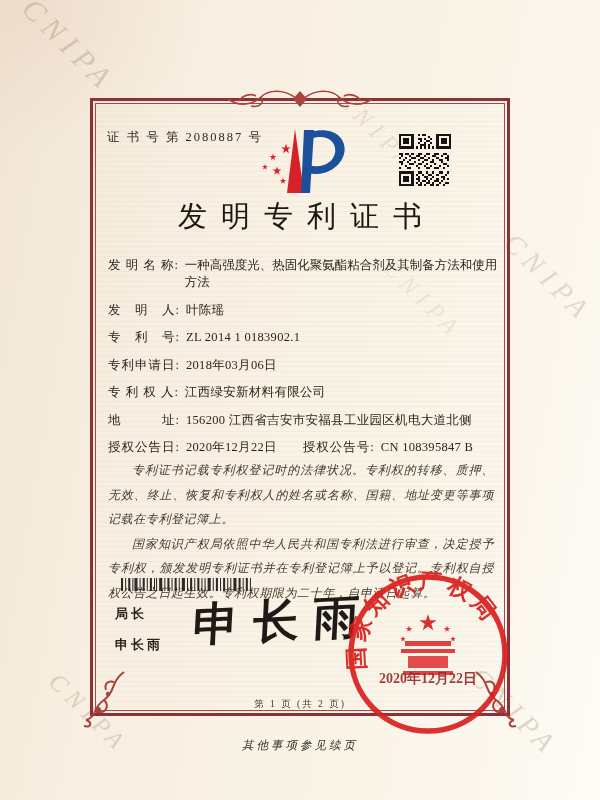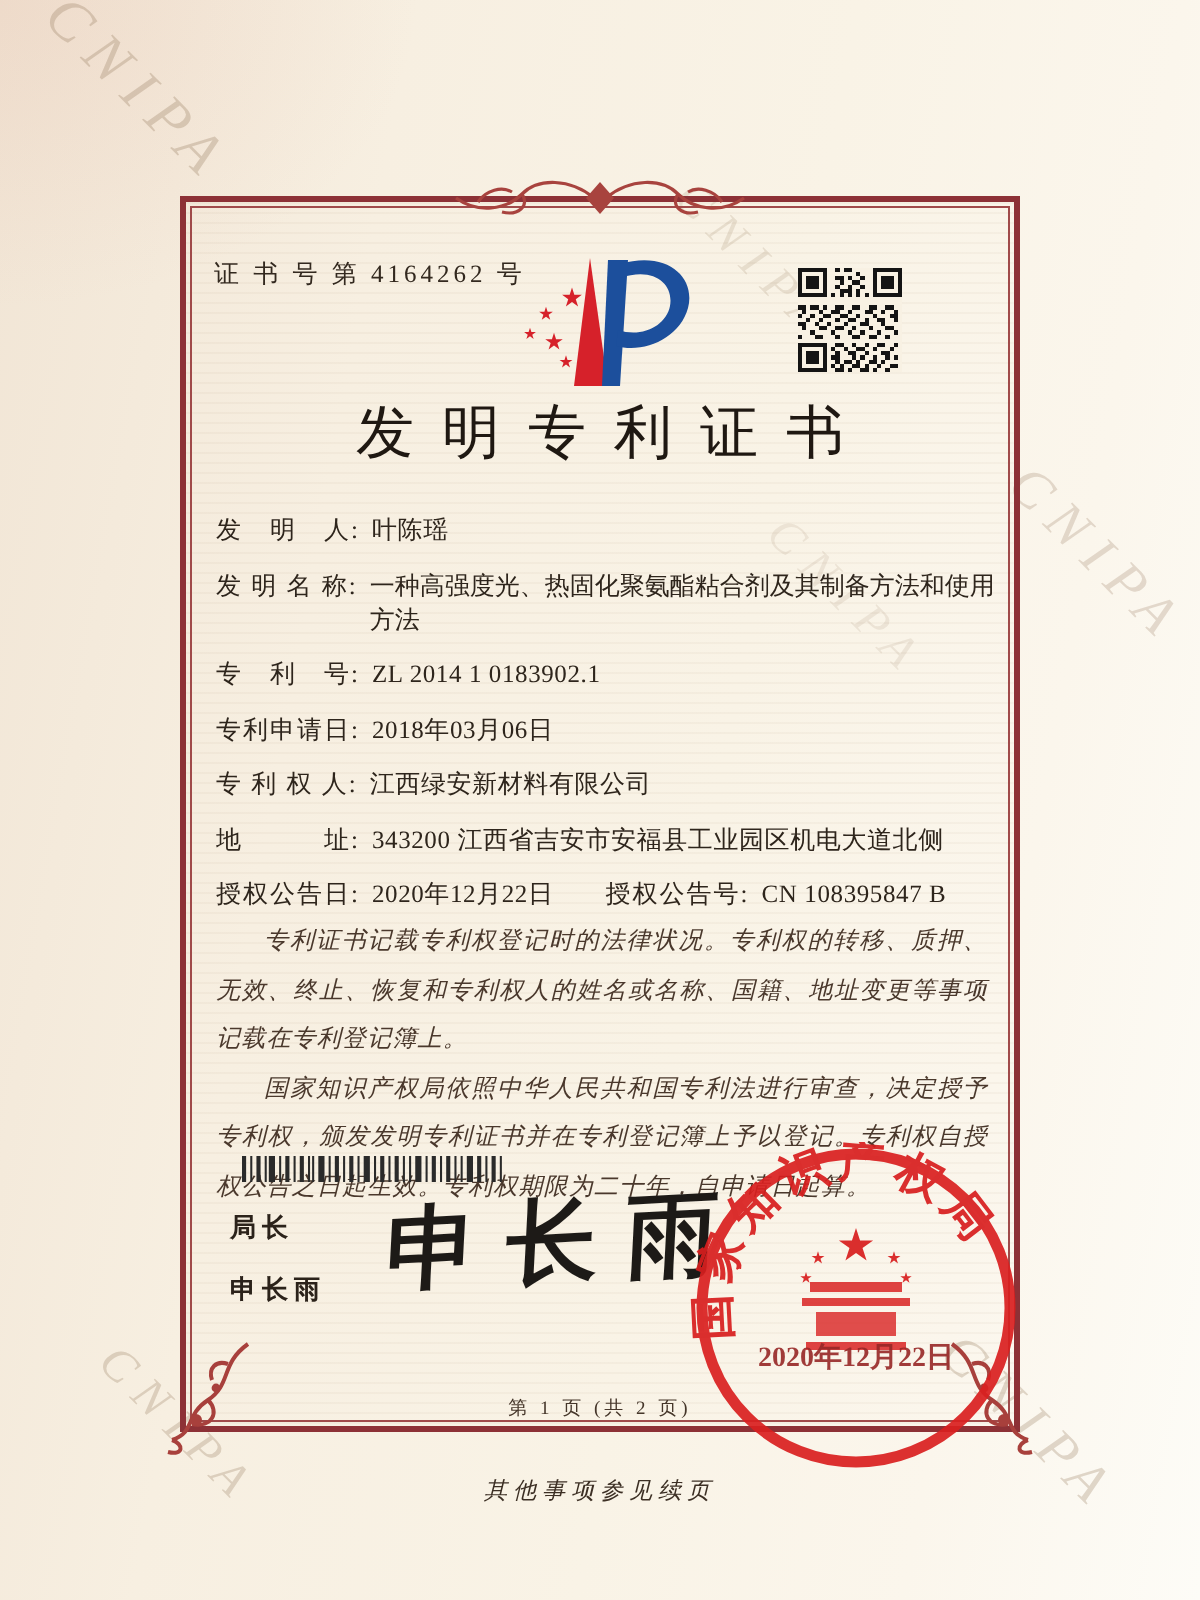--- a/index.html
+++ b/index.html
@@ -113,21 +113,21 @@
       <path d="M114,10 C110,16 116,21 124,19"></path>
       <path d="M136,14 C132,8 124,6 119,9"></path>
     </g>
     <polygon points="75,4 82,12 75,20 68,12" fill="#a8433e"></polygon>
   </svg>
 
   <div class="frame">
     <div class="frame-inner"></div>
     <div class="paper-lines"></div>
 
-    <div class="cert-no">证 书 号 第 4164262 号</div>
+    <div class="cert-no">证 书 号 第 2080887 号</div>
 
     <svg class="logo-wrap" viewBox="0 0 96 70">
       <defs>
         <path id="st" d="M0,-1 L0.225,-0.31 L0.951,-0.309 L0.363,0.118 L0.588,0.809 L0,0.382 L-0.588,0.809 L-0.363,0.118 L-0.951,-0.309 L-0.225,-0.31 Z"></path>
       </defs>
       <g fill="#d6212a">
         <polygon points="43,2 52,66 35,66"></polygon>
       </g>
       <g fill="#1c4f9c">
         <polygon points="52,3 62,3 58,66 49,66"></polygon>
@@ -257,42 +257,42 @@
           <rect x="15" y="24" width="2" height="1"></rect>
           <rect x="18" y="24" width="1" height="1"></rect>
           <rect x="21" y="24" width="1" height="1"></rect>
       </g>
     </svg>
 
     <div class="title">发明专利证书</div>
 
     <div class="fields">
       <div class="frow">
+        <span class="flabel">发 明 名 称:</span>
+        <span class="fvalue" style="letter-spacing:0;">一种高强度光、热固化聚氨酯粘合剂及其制备方法和使用方法</span>
+      </div>
+      <div class="frow">
         <span class="flabel">发　明　人:</span>
         <span class="fvalue">叶陈瑶</span>
       </div>
       <div class="frow">
-        <span class="flabel">发 明 名 称:</span>
-        <span class="fvalue" style="letter-spacing:0;">一种高强度光、热固化聚氨酯粘合剂及其制备方法和使用方法</span>
-      </div>
-      <div class="frow">
         <span class="flabel">专　利　号:</span>
         <span class="fvalue">ZL 2014 1 0183902.1</span>
       </div>
       <div class="frow">
         <span class="flabel">专利申请日:</span>
         <span class="fvalue">2018年03月06日</span>
       </div>
       <div class="frow">
         <span class="flabel">专 利 权 人:</span>
         <span class="fvalue">江西绿安新材料有限公司</span>
       </div>
       <div class="frow">
         <span class="flabel">地　　　址:</span>
-        <span class="fvalue">343200 江西省吉安市安福县工业园区机电大道北侧</span>
+        <span class="fvalue">156200 江西省吉安市安福县工业园区机电大道北侧</span>
       </div>
       <div class="frow frow-grant">
         <span class="pair">
           <span class="flabel">授权公告日:</span>
           <span class="fvalue">2020年12月22日</span>
         </span>
         <span class="pair">
           <span class="flabel">授权公告号:</span>
           <span class="fvalue">CN 108395847 B</span>
         </span>

